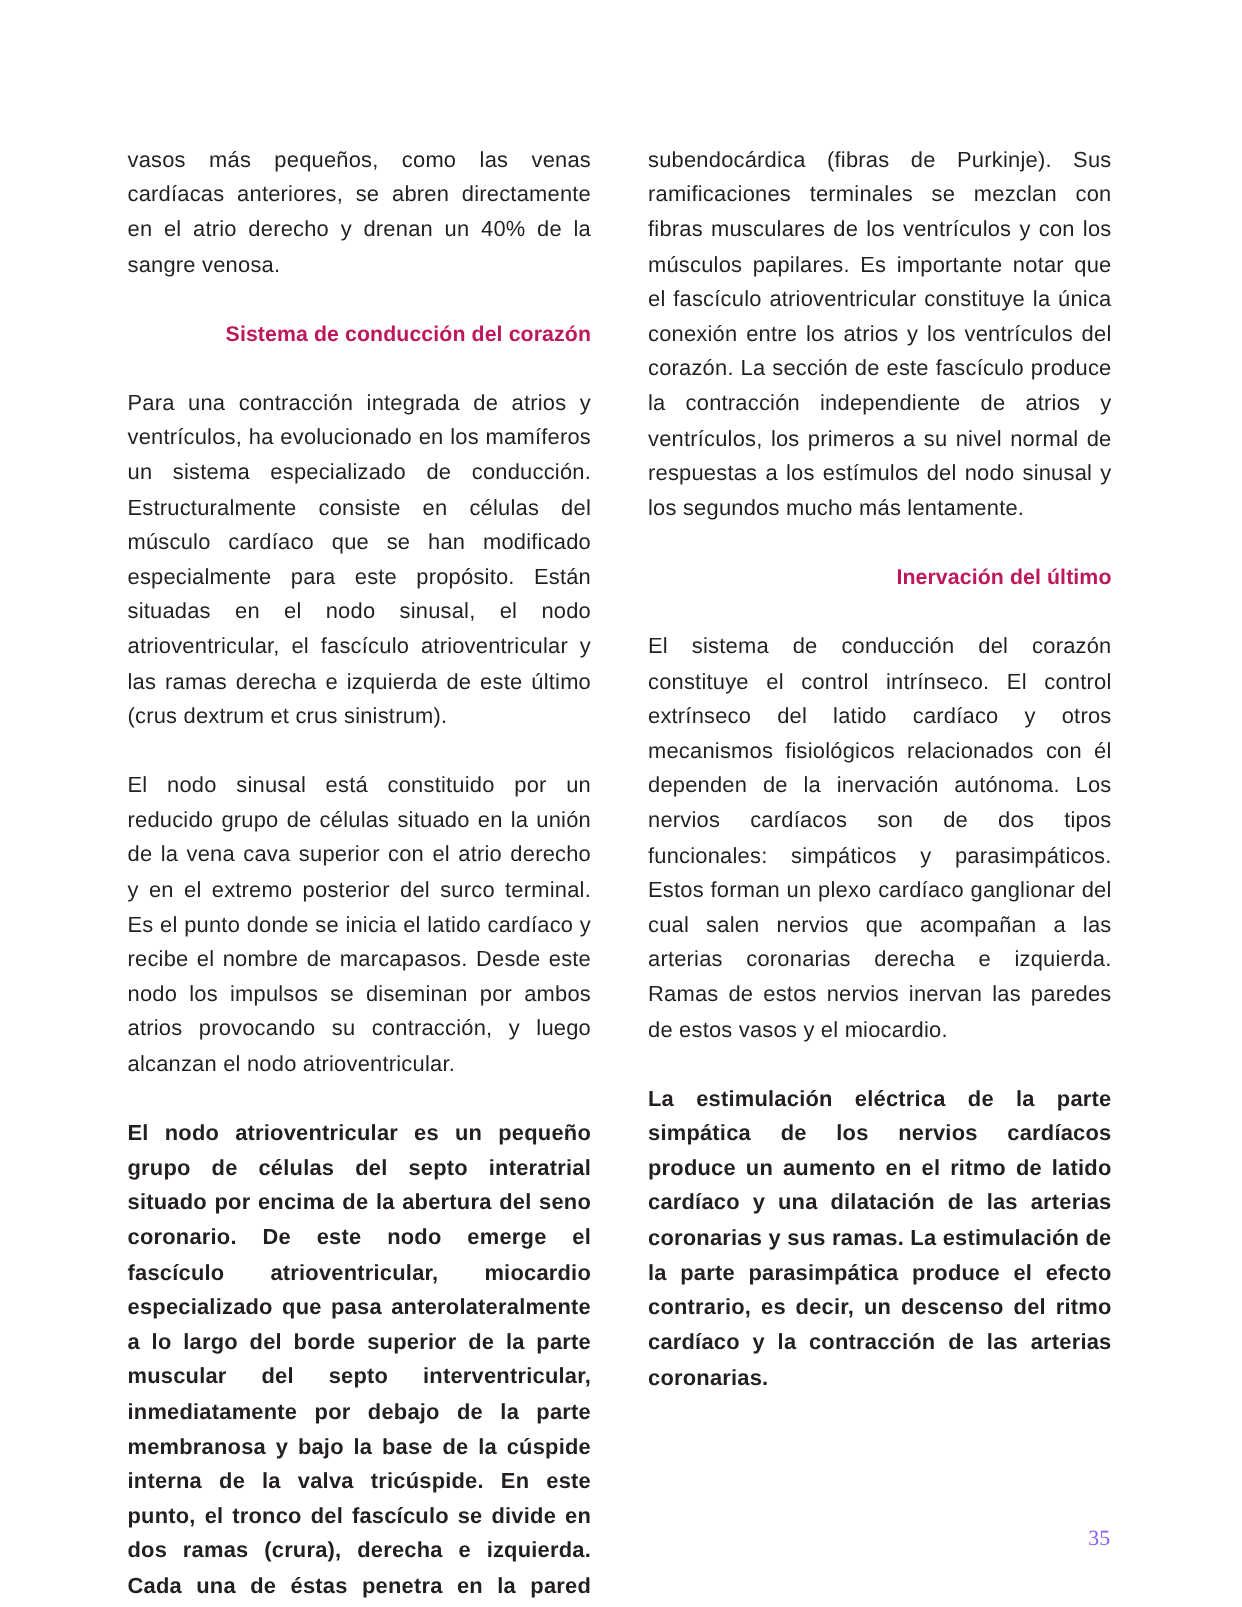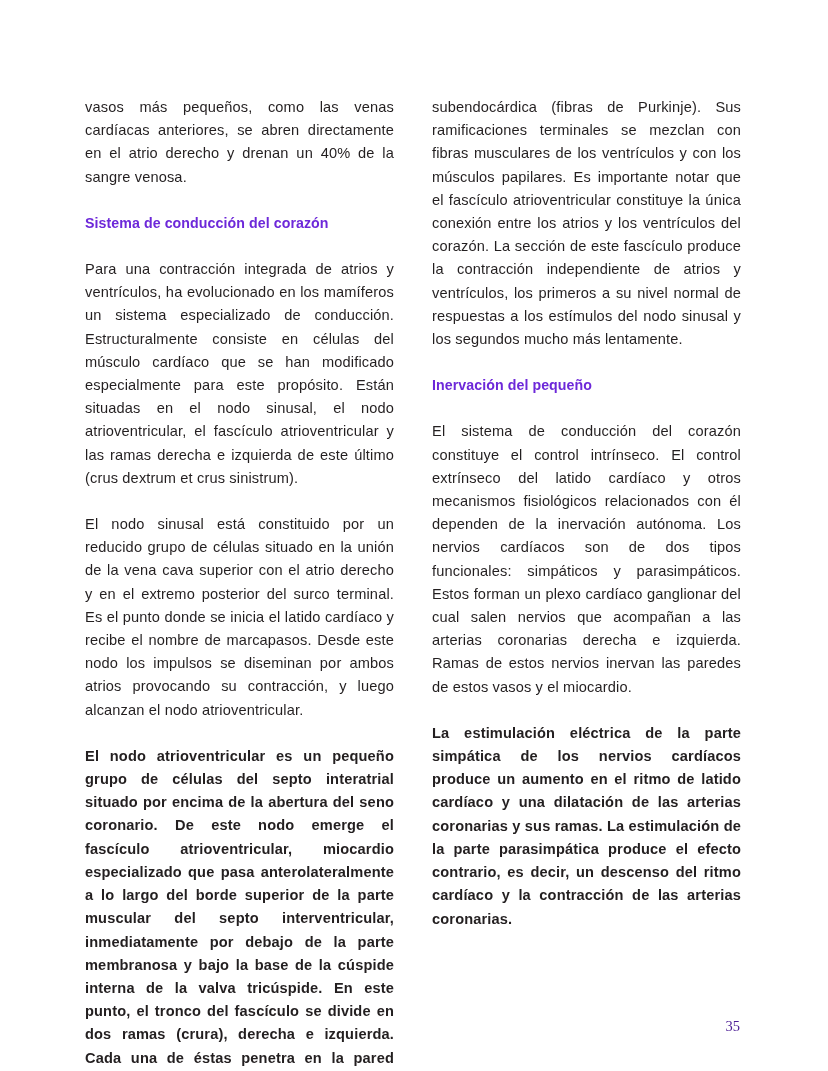--- a/index.html
+++ b/index.html
@@ -49,31 +49,31 @@
   }
   p.para:last-child {
     margin-bottom: 0;
     font-weight: bold;
   }
   h2.heading {
     margin: 0 0 23px 0;
     font-size: 14.2px;
     line-height: 23.2px;
     font-weight: bold;
-    color: #6d28d9;
-    text-align: left;
+    color: #be185d;
+    text-align: right;
     letter-spacing: 0.005em;
   }
   .page-number {
     position: absolute;
     right: 88px;
     bottom: 36px;
     font-size: 14.5px;
     line-height: 18px;
-    color: #4c1d95;
+    color: #8b5cf6;
     font-family: "Liberation Serif", serif;
     text-align: right;
   }
 </style>
 </head>
 <body>
 
 <div class="page">
   <div class="content">
     <div class="columns">
@@ -81,21 +81,21 @@
       <div class="column">
         <p class="para">vasos más pequeños, como las venas cardíacas anteriores, se abren directamente en el atrio derecho y drenan un 40% de la sangre venosa.</p>
         <h2 class="heading">Sistema de conducción del corazón</h2>
         <p class="para">Para una contracción integrada de atrios y ventrículos, ha evolucionado en los mamíferos un sistema especializado de conducción. Estructuralmente consiste en células del músculo cardíaco que se han modificado especialmente para este propósito. Están situadas en el nodo sinusal, el nodo atrioventricular, el fascículo atrioventricular y las ramas derecha e izquierda de este último (crus dextrum et crus sinistrum).</p>
         <p class="para">El nodo sinusal está constituido por un reducido grupo de células situado en la unión de la vena cava superior con el atrio derecho y en el extremo posterior del surco terminal. Es el punto donde se inicia el latido cardíaco y recibe el nombre de marcapasos. Desde este nodo los impulsos se diseminan por ambos atrios provocando su contracción, y luego alcanzan el nodo atrioventricular.</p>
         <p class="para">El nodo atrioventricular es un pequeño grupo de células del septo interatrial situado por encima de la abertura del seno coronario. De este nodo emerge el fascículo atrioventricular, miocardio especializado que pasa anterolateralmente a lo largo del borde superior de la parte muscular del septo interventricular, inmediatamente por debajo de la parte membranosa y bajo la base de la cúspide interna de la valva tricúspide. En este punto, el tronco del fascículo se divide en dos ramas (crura), derecha e izquierda. Cada una de éstas penetra en la pared septal del ventrículo correspondiente, ramificándose bajo el endocardio y constituyendo la red</p>
       </div>
 
       <div class="column">
         <p class="para">subendocárdica (fibras de Purkinje). Sus ramificaciones terminales se mezclan con fibras musculares de los ventrículos y con los músculos papilares. Es importante notar que el fascículo atrioventricular constituye la única conexión entre los atrios y los ventrículos del corazón. La sección de este fascículo produce la contracción independiente de atrios y ventrículos, los primeros a su nivel normal de respuestas a los estímulos del nodo sinusal y los segundos mucho más lentamente.</p>
-        <h2 class="heading">Inervación del pequeño</h2>
+        <h2 class="heading">Inervación del último</h2>
         <p class="para">El sistema de conducción del corazón constituye el control intrínseco. El control extrínseco del latido cardíaco y otros mecanismos fisiológicos relacionados con él dependen de la inervación autónoma. Los nervios cardíacos son de dos tipos funcionales: simpáticos y parasimpáticos. Estos forman un plexo cardíaco ganglionar del cual salen nervios que acompañan a las arterias coronarias derecha e izquierda. Ramas de estos nervios inervan las paredes de estos vasos y el miocardio.</p>
         <p class="para">La estimulación eléctrica de la parte simpática de los nervios cardíacos produce un aumento en el ritmo de latido cardíaco y una dilatación de las arterias coronarias y sus ramas. La estimulación de la parte parasimpática produce el efecto contrario, es decir, un descenso del ritmo cardíaco y la contracción de las arterias coronarias.</p>
       </div>
 
     </div>
   </div>
 
   <div class="page-number">35</div>
 </div>
 

